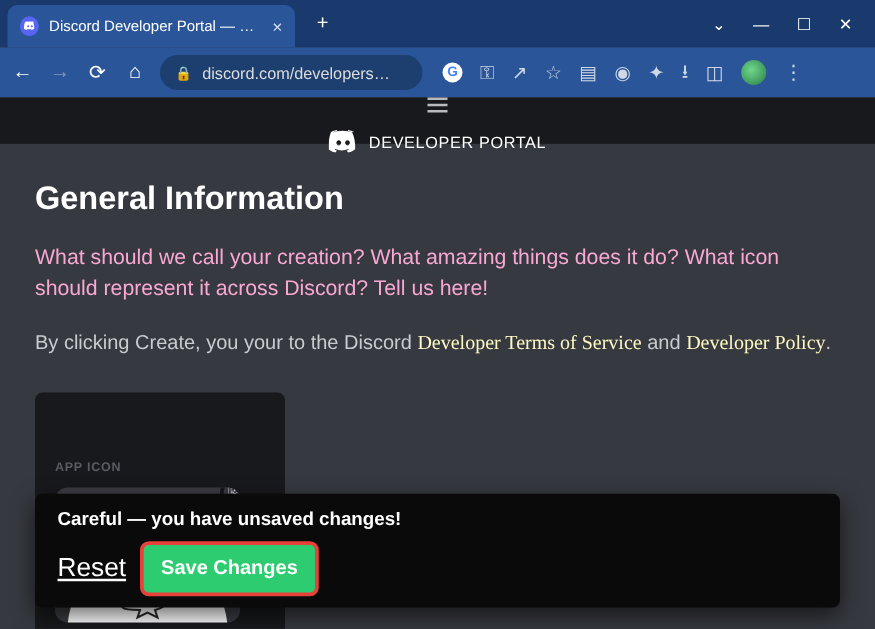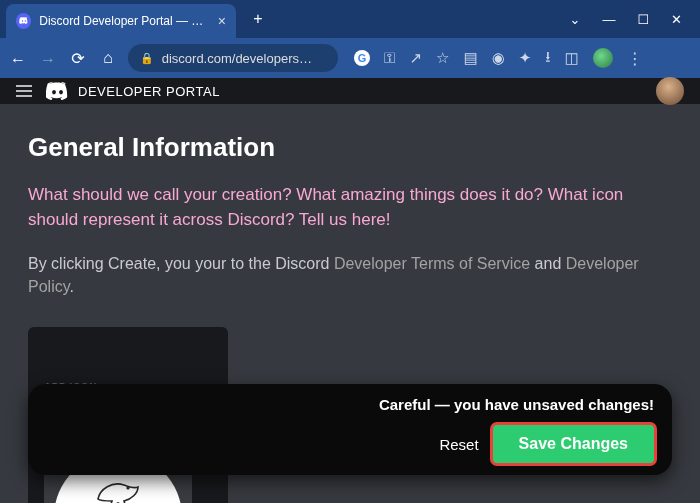--- a/index.html
+++ b/index.html
@@ -23,50 +23,50 @@
 .nav-icon.dim { opacity: 0.4; }
 .urlbar { flex: 1; height: 28px; background: #1d3f6f; border-radius: 14px; display: flex; align-items: center; padding: 0 12px; gap: 8px; color: #ddd; font-size: 13px; max-width: 210px; }
 .lock { font-size: 11px; }
 .urltext { white-space: nowrap; overflow: hidden; text-overflow: ellipsis; }
 .tb-icons { display: flex; align-items: center; gap: 14px; color: #d0d8e8; font-size: 15px; margin-left: 6px; }
 .g-icon { width: 16px; height: 16px; border-radius: 50%; background: #fff; display: flex; align-items: center; justify-content: center; font-size: 11px; font-weight: 700; color: #4285f4; }
 .ext-avatar { width: 20px; height: 20px; border-radius: 50%; background: radial-gradient(circle at 40% 40%, #6fd88a, #2a7a48); }
 .kebab { font-size: 16px; letter-spacing: -1px; }
 
 
-.appheader { height: 26px; background: #18191c; display: flex; align-items: center; padding: 0 16px; gap: 14px; }
+.appheader { height: 37px; background: #18191c; display: flex; align-items: center; padding: 0 16px; gap: 14px; flex-direction: column; }
 .hamburger { color: #b9bbbe; display: flex; flex-direction: column; gap: 3px; }
 .hamburger span { width: 16px; height: 2px; background: #b9bbbe; }
 .discord-logo { display: flex; align-items: center; gap: 8px; }
 .discord-mark { width: 24px; height: 18px; }
 .discord-mark svg { width: 24px; height: 18px; fill: #fff; }
 .portal-title { color: #fff; font-size: 13px; font-weight: 500; letter-spacing: 0.5px; }
 .user-avatar { width: 28px; height: 28px; border-radius: 50%; background: radial-gradient(circle at 45% 35%, #d9b089, #6b4a34); margin-left: auto; }
 
 
 .content { padding: 28px 28px 0 28px; color: #fff; position: relative; height: calc(503px - 38px - 40px - 42px); }
 .page-title { font-size: 26px; font-weight: 700; margin-bottom: 20px; }
 .desc { color: #f9a8d4; font-size: 17px; line-height: 1.45; margin-bottom: 20px; }
 .agree { color: #c9cbce; font-size: 16px; line-height: 1.45; margin-bottom: 28px; }
-.agree a { color: #a3a3a3; text-decoration: none; }
+.agree a { color: #fef9c3; text-decoration: none; font-family: Liberation Serif, serif; }
 
 
 .icon-panel { background: #18191c; border-radius: 6px; padding: 14px 16px; width: 200px; position: relative; }
 .icon-label { color: #5a5c62; font-size: 10px; font-weight: 700; letter-spacing: 0.6px; margin-bottom: 10px; margin-top: 41px; }
 .icon-box { width: 148px; height: 108px; background: #3a3c42; border-radius: 10px; position: relative; overflow: hidden; }
 .icon-circle { position: absolute; left: 10px; bottom: -70px; width: 128px; height: 128px; background: #fff; border-radius: 50%; display: flex; align-items: flex-start; justify-content: center; padding-top: 18px; }
 .bird { width: 60px; height: 40px; }
 .upload-badge { position: absolute; top: -8px; right: -8px; width: 24px; height: 24px; background: #3a3c42; border: 3px solid #18191c; border-radius: 50%; display: flex; align-items: center; justify-content: center; color: #d4d6d9; font-size: 10px; }
 
 
-.unsaved-bar { position: absolute; left: 28px; right: 28px; top: 280px; background: #0a0a0b; border-radius: 18px; padding: 12px 18px; display: flex; flex-direction: column; align-items: flex-end; gap: 12px; box-shadow: 0 6px 18px rgba(0,0,0,0.6); }
+.unsaved-bar { position: absolute; left: 28px; right: 28px; top: 280px; background: #0a0a0b; border-radius: 6px; padding: 12px 18px; display: flex; flex-direction: column; align-items: flex-start; gap: 12px; box-shadow: 0 6px 18px rgba(0,0,0,0.6); }
 .unsaved-text { color: #fff; font-weight: 700; font-size: 15px; }
 .unsaved-buttons { display: flex; align-items: center; gap: 14px; }
-.reset-btn { color: #fff; font-size: 15px; font-weight: 500; background: transparent; border: none; cursor: pointer; }
-.save-btn { background: #2ecc71; color: #fff; font-size: 16px; font-weight: 600; padding: 10px 26px; border: none; border-radius: 4px; cursor: pointer; box-shadow: 0 0 0 3px #e8413a; }
+.reset-btn { color: #fff; font-size: 21px; font-weight: 500; background: transparent; border: none; cursor: pointer; text-decoration: underline; }
+.save-btn { background: #2ecc71; color: #fff; font-size: 16px; font-weight: 600; padding: 10px 14px; border: none; border-radius: 4px; cursor: pointer; box-shadow: 0 0 0 3px #e8413a; }
 </style>
 </head>
 <body>
 
 <div class="titlebar">
   <div class="tab">
     <span class="tab-favicon">
       <svg viewBox="0 0 24 24">
           <path d="M20 4c-1.5-.7-3-1.2-4.7-1.4l-.2.4c1.5.4 2.9 1 4.1 1.8-2.5-1.2-5.2-1.8-8-1.8s-5.5.6-8 1.8c1.2-.8 2.6-1.4 4.1-1.8l-.2-.4C5.4 2.8 3.9 3.3 2.4 4 .8 8.4.3 12.7.5 17c1.8 1.3 3.5 2.1 5.2 2.6l1-1.7c-.6-.2-1.1-.5-1.6-.8.1-.1.3-.2.4-.3 3.1 1.4 6.5 1.4 9.6 0 .1.1.3.2.4.3-.5.3-1.1.6-1.6.8l1 1.7c1.7-.5 3.4-1.3 5.2-2.6.3-5-.6-9.3-2.1-13zM8.5 14c-1 0-1.8-.9-1.8-2s.8-2 1.8-2 1.8.9 1.8 2-.8 2-1.8 2zm7 0c-1 0-1.8-.9-1.8-2s.8-2 1.8-2 1.8.9 1.8 2-.8 2-1.8 2z"></path>
         </svg>

